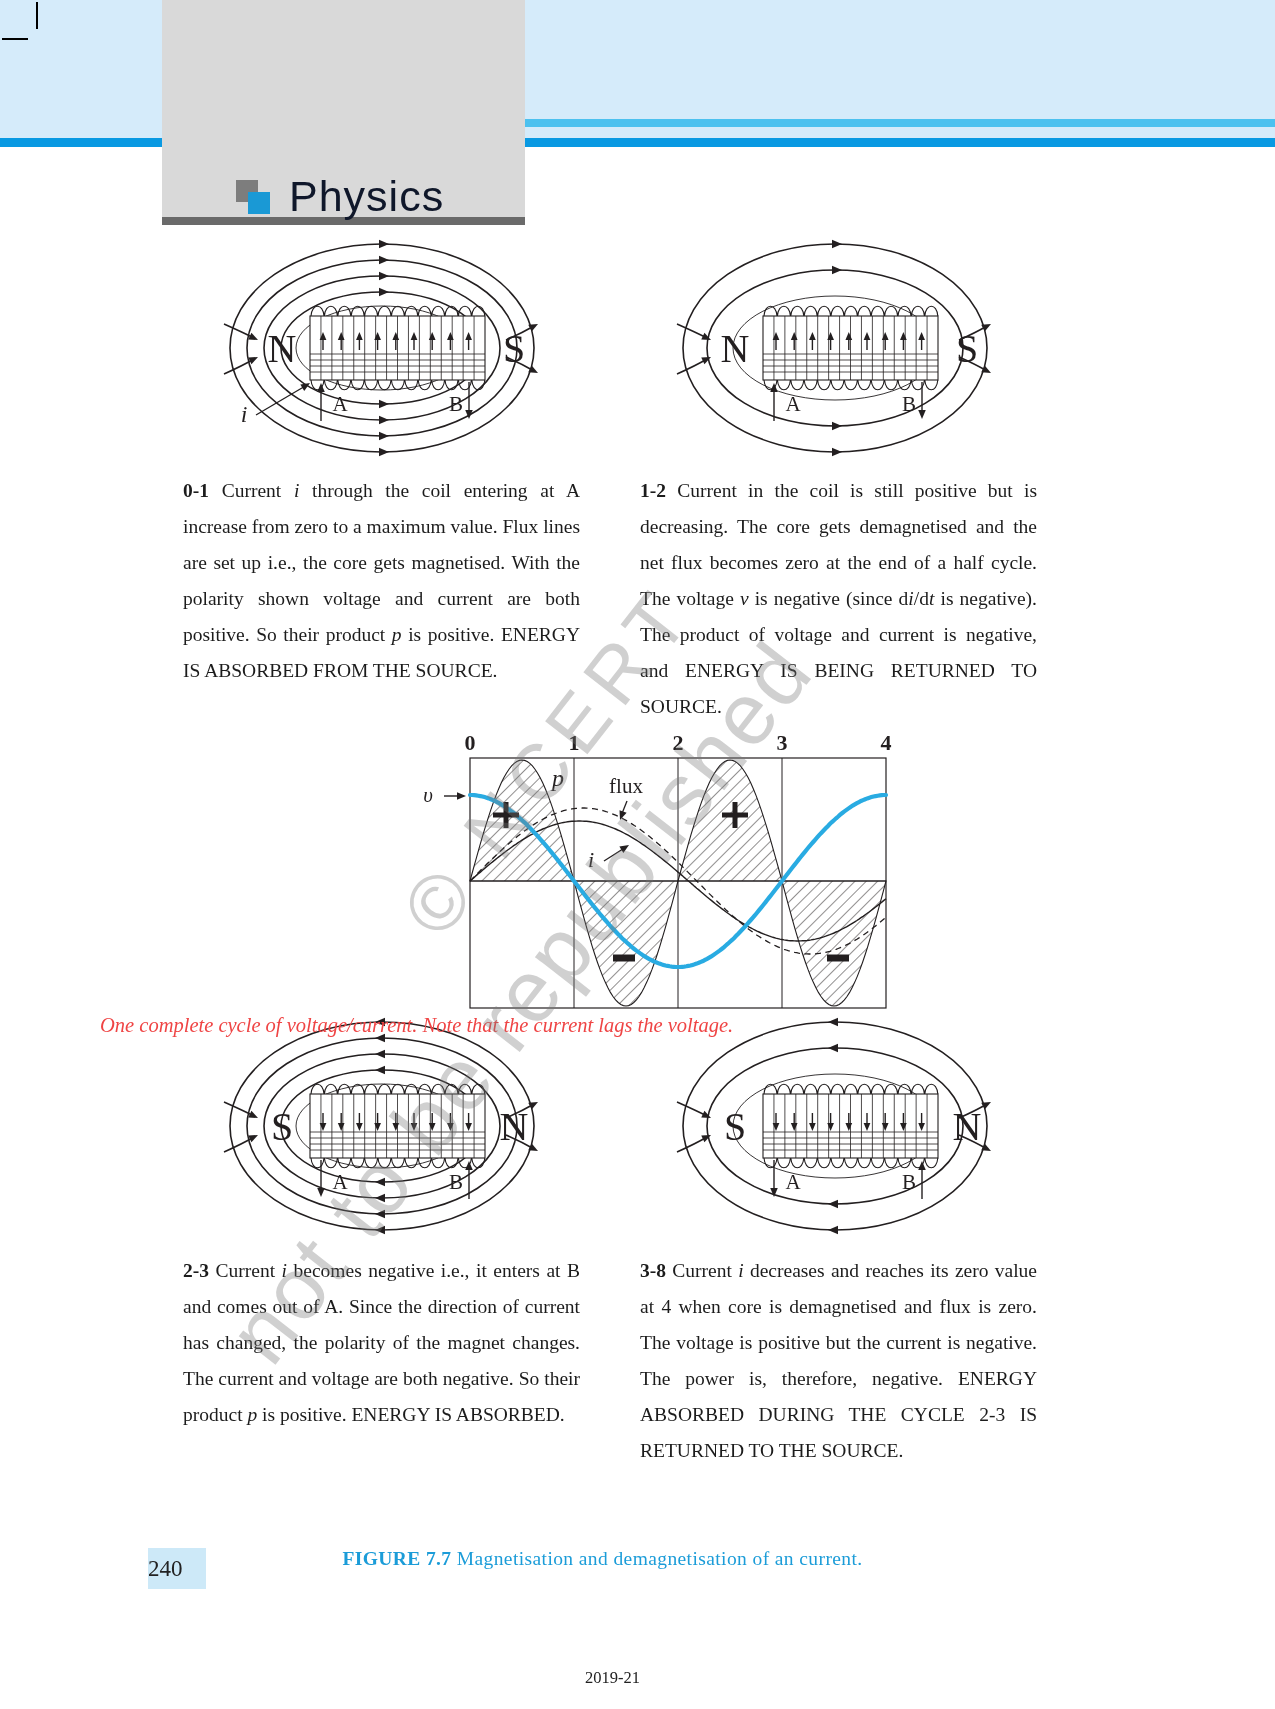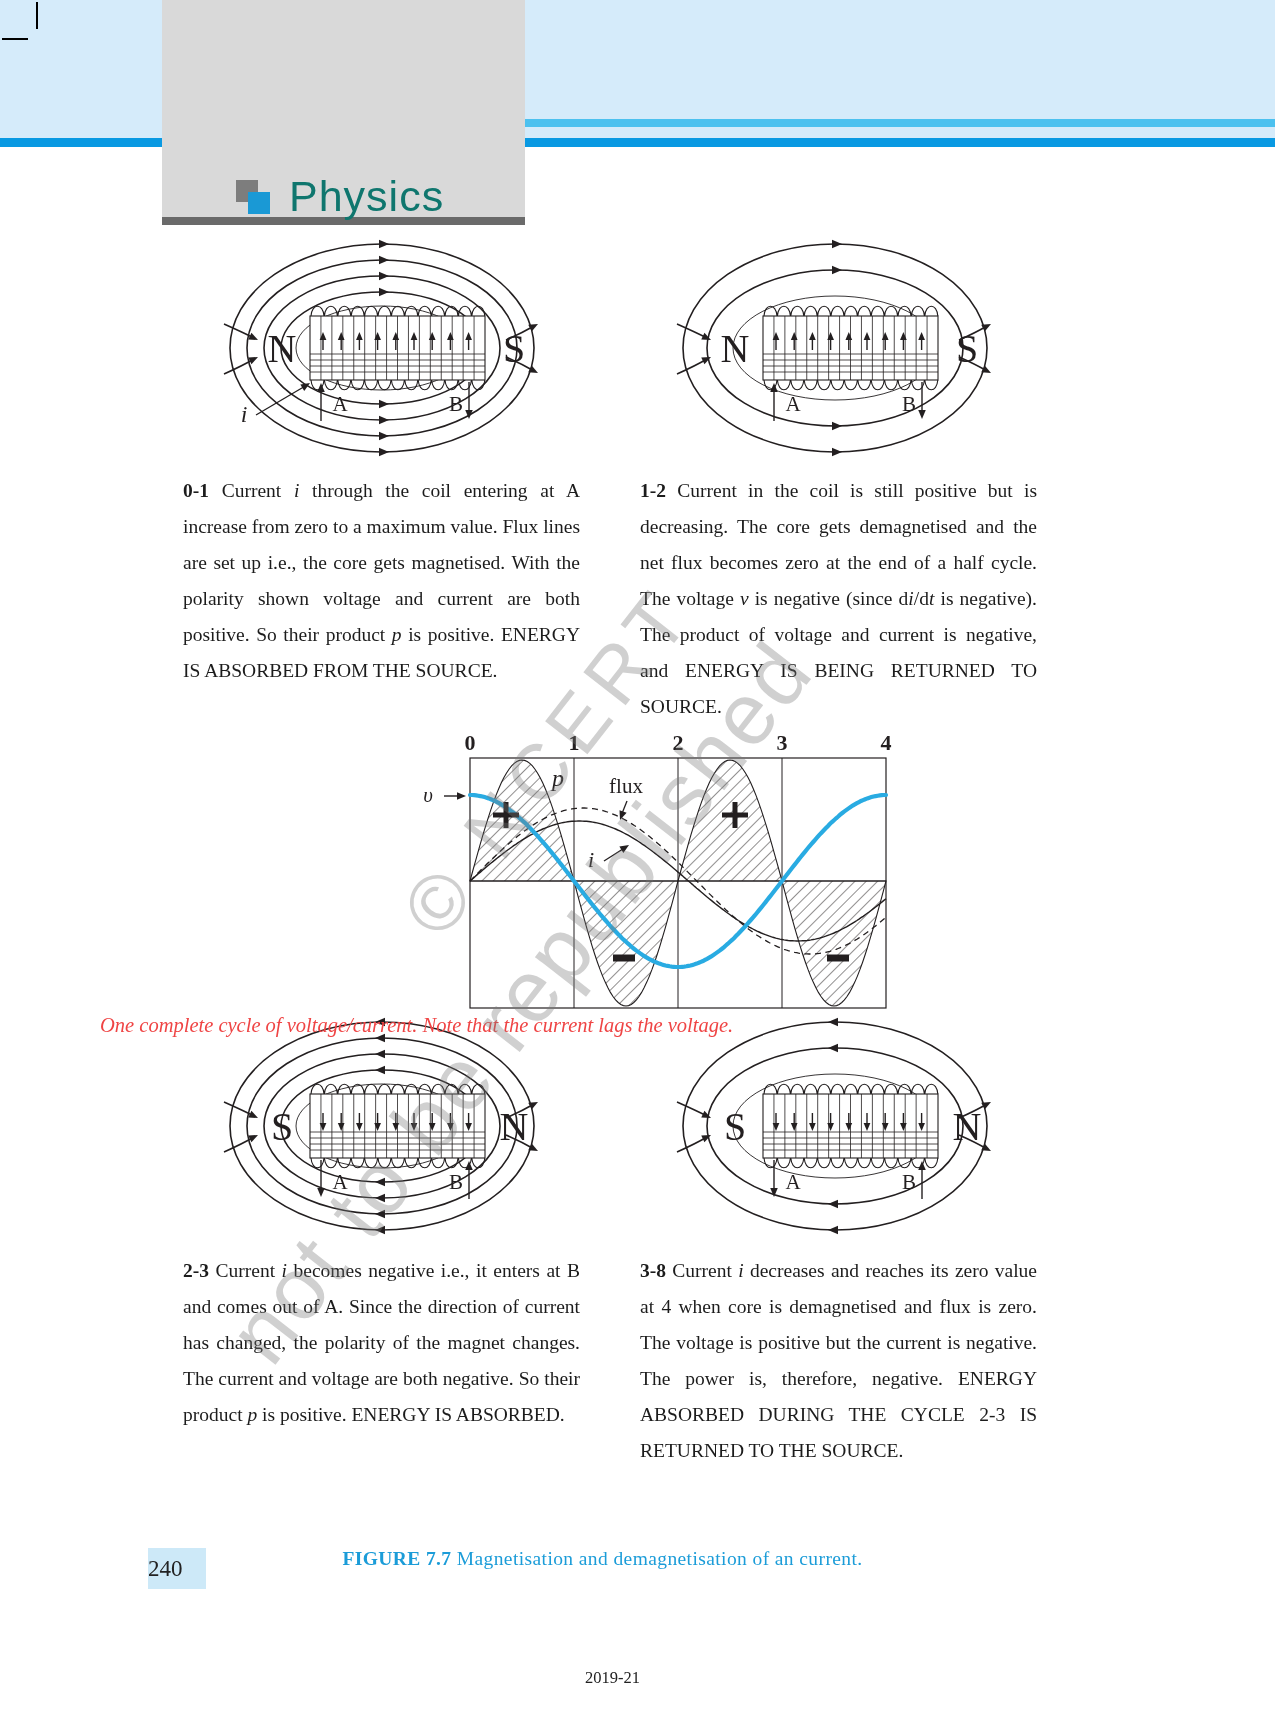--- a/index.html
+++ b/index.html
@@ -8,21 +8,21 @@
   .abs{position:absolute;}
   
   #band{left:0;top:0;width:1275px;height:138px;background:#d5ebfa;}
   #stripe-cyan{left:162px;top:119px;width:1113px;height:8px;background:#4cc1ef;}
   #stripe-blue{left:0;top:138px;width:1275px;height:9px;background:#0999e2;}
   #headbox{left:162px;top:0;width:363px;height:225px;background:#d9d9d9;}
   #headbox-bar{left:162px;top:217px;width:363px;height:8px;background:#6a6a6a;}
   #logo-gray{left:236px;top:180px;width:22px;height:22px;background:#7d7d7d;}
   #logo-blue{left:248px;top:192px;width:22px;height:22px;background:#1a99d5;}
   #physics-title{left:289px;top:172px;font-family:"Liberation Sans", sans-serif;
-    font-size:43px;font-weight:300;color:#0f766e;letter-spacing:1px;}
+    font-size:43px;font-weight:300;color:#0f172a;letter-spacing:1px;}
   .cropmark{background:#000;}
   
   .para{width:397px;font-size:19.5px;line-height:36px;text-align:justify;color:#1c1c1c;}
   .run-b{font-weight:bold;}
   .run-i{font-style:italic;}
   
   #chart-caption{left:100px;top:1014px;width:1060px;
     font-style:italic;font-size:20.5px;color:#ef4444;}
   #figure-caption{left:150px;top:1548px;width:905px;text-align:center;
     font-size:19.5px;color:#1b9cd8;letter-spacing:0.4px;}

